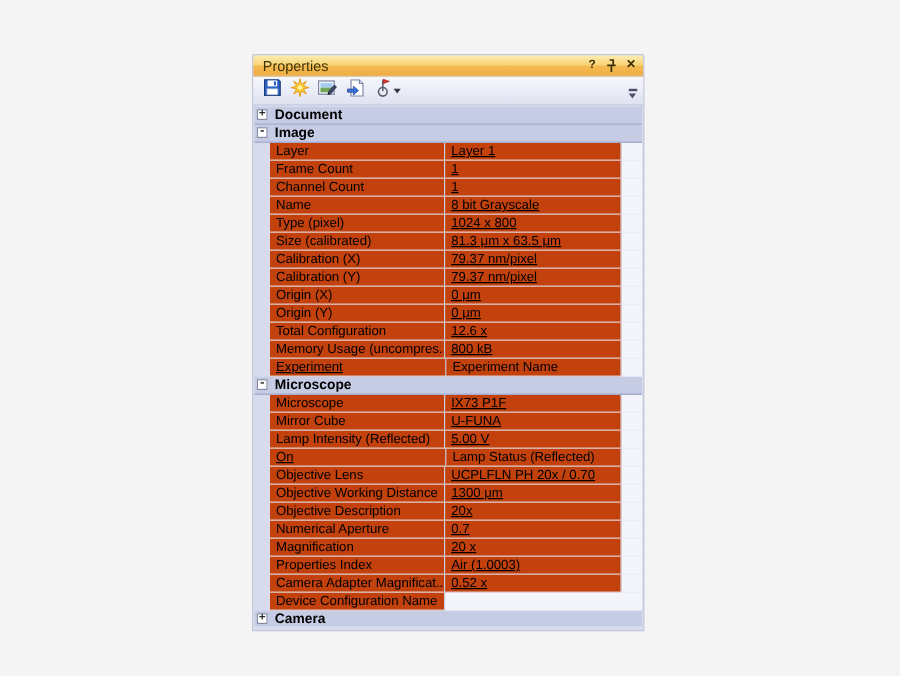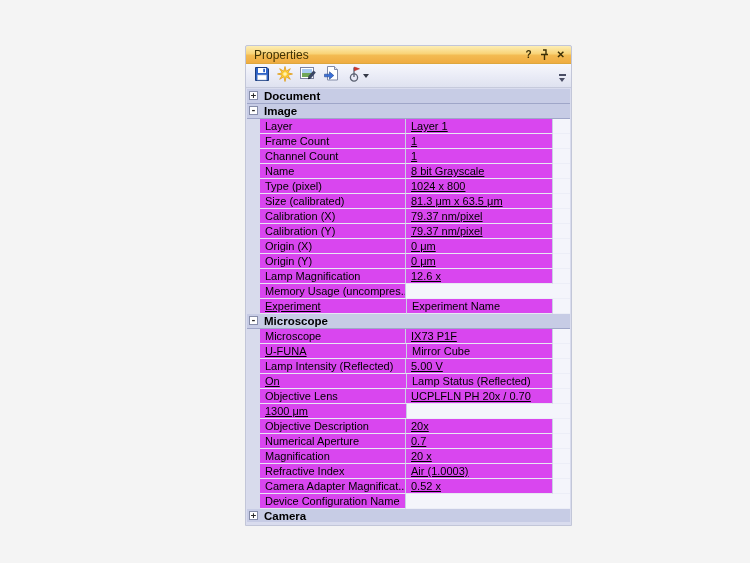--- a/index.html
+++ b/index.html
@@ -9,21 +9,20 @@
     font-family:"Liberation Sans", sans-serif;
     -webkit-font-smoothing:antialiased;
     cursor:default;
   }
   .panel{
     position:absolute;left:210px;top:45px;width:327px;height:481px;
     background:#d9dcee;
     border:1px solid #c2c6d8;
     box-sizing:border-box;
     border-radius:2px 2px 0 0;
-    margin-left:35px;
   }
   
   .titlebar{
     height:18px;
     background:linear-gradient(#fdeeb5 0%, #f9d478 45%, #f3bb52 55%, #efac41 100%);
     border-bottom:1px solid #dda73e;
     border-radius:2px 2px 0 0;
     display:flex;align-items:center;
     padding:0 6px 0 8px;
     box-sizing:border-box;
@@ -79,21 +78,21 @@
   .expand-box{
     position:absolute;left:2px;top:2px;width:9px;height:9px;
     box-sizing:border-box;border:1px solid #868da9;background:#fff;
     font-size:9px;line-height:7px;text-align:center;color:#2c2c2c;
     font-family:"DejaVu Sans Mono", monospace;
   }
   .prow{display:flex;height:15px;box-sizing:border-box;}
   .gutter{width:13px;background:#d8dbec;}
   .cell{
     box-sizing:border-box;height:15px;line-height:13px;font-size:11px;color:#000;
-    background:#d946ef;border-bottom:1px solid #e6e8f3;
+    background:#c2410c;border-bottom:1px solid #e6e8f3;
     white-space:nowrap;overflow:hidden;
     padding:1px 2px 0 5px;
   }
   .cell.name{width:146px;border-right:1px solid #cacfe4;}
   .cell.value{width:147px;border-right:1px solid #cacfe4;text-decoration:underline;}
   .row-filler{flex:1;background:#f4f5fb;border-bottom:1px solid #eceef7;}
 </style>
 </head>
 <body>
 
@@ -231,49 +230,50 @@
         <span class="row-filler"></span>
       </div>
       <div class="prow">
         <span class="gutter"></span>
         <span class="cell name">Origin (Y)</span>
         <span class="cell value">0 μm</span>
         <span class="row-filler"></span>
       </div>
       <div class="prow">
         <span class="gutter"></span>
-        <span class="cell name">Lamp Magnification</span>
+        <span class="cell name">Total Configuration</span>
         <span class="cell value">12.6 x</span>
         <span class="row-filler"></span>
       </div>
       <div class="prow">
         <span class="gutter"></span>
         <span class="cell name">Memory Usage (uncompres...</span>
+        <span class="cell value">800 kB</span>
         <span class="row-filler"></span>
       </div>
       <div class="prow">
         <span class="gutter"></span>
         <span class="cell value">Experiment</span>
         <span class="cell name">Experiment Name</span>
         <span class="row-filler"></span>
       </div>
       <div class="sec-header">
         <span class="expand-box">-</span>
         <span>Microscope</span>
       </div>
       <div class="prow">
         <span class="gutter"></span>
         <span class="cell name">Microscope</span>
         <span class="cell value">IX73 P1F</span>
         <span class="row-filler"></span>
       </div>
       <div class="prow">
         <span class="gutter"></span>
+        <span class="cell name">Mirror Cube</span>
         <span class="cell value">U-FUNA</span>
-        <span class="cell name">Mirror Cube</span>
         <span class="row-filler"></span>
       </div>
       <div class="prow">
         <span class="gutter"></span>
         <span class="cell name">Lamp Intensity (Reflected)</span>
         <span class="cell value">5.00 V</span>
         <span class="row-filler"></span>
       </div>
       <div class="prow">
         <span class="gutter"></span>
@@ -282,20 +282,21 @@
         <span class="row-filler"></span>
       </div>
       <div class="prow">
         <span class="gutter"></span>
         <span class="cell name">Objective Lens</span>
         <span class="cell value">UCPLFLN PH 20x / 0.70</span>
         <span class="row-filler"></span>
       </div>
       <div class="prow">
         <span class="gutter"></span>
+        <span class="cell name">Objective Working Distance</span>
         <span class="cell value">1300 μm</span>
         <span class="row-filler"></span>
       </div>
       <div class="prow">
         <span class="gutter"></span>
         <span class="cell name">Objective Description</span>
         <span class="cell value">20x</span>
         <span class="row-filler"></span>
       </div>
       <div class="prow">
@@ -305,21 +306,21 @@
         <span class="row-filler"></span>
       </div>
       <div class="prow">
         <span class="gutter"></span>
         <span class="cell name">Magnification</span>
         <span class="cell value">20 x</span>
         <span class="row-filler"></span>
       </div>
       <div class="prow">
         <span class="gutter"></span>
-        <span class="cell name">Refractive Index</span>
+        <span class="cell name">Properties Index</span>
         <span class="cell value">Air (1.0003)</span>
         <span class="row-filler"></span>
       </div>
       <div class="prow">
         <span class="gutter"></span>
         <span class="cell name">Camera Adapter Magnificat...</span>
         <span class="cell value">0.52 x</span>
         <span class="row-filler"></span>
       </div>
       <div class="prow">

